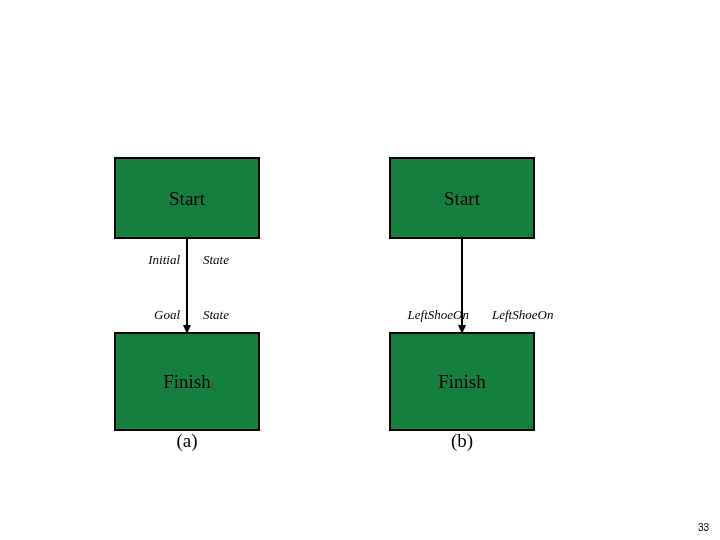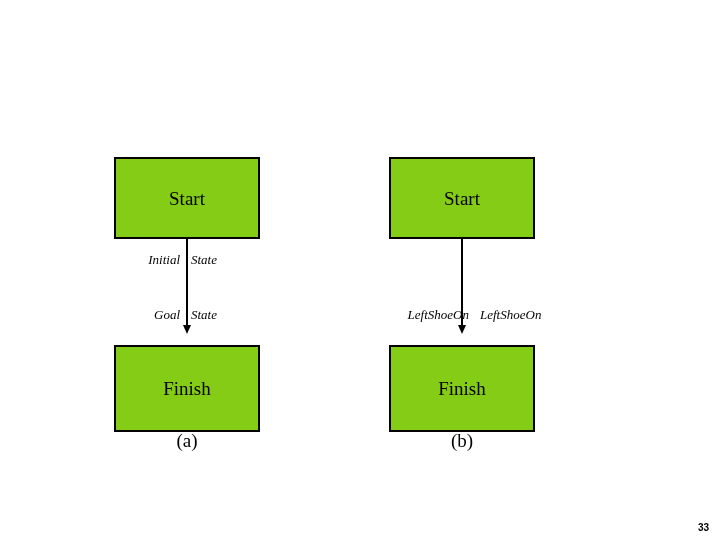--- a/index.html
+++ b/index.html
@@ -42,41 +42,41 @@
   .figure {
     position: absolute;
   }
   #figure-a { left: 114px; top: 157px; width: 146px; }
   #figure-b { left: 389px; top: 157px; width: 146px; }
 
   .node-box {
     position: absolute;
     box-sizing: border-box;
     border: 2px solid #000000;
-    background: #84cc16;
+    background: #15803d;
     display: flex;
     align-items: center;
     justify-content: center;
   }
   .node-box .node-label {
     font-size: 19px;
     line-height: 19px;
   }
 
   .box-start {
     left: 0;
     top: 0;
     width: 146px;
     height: 82px;
   }
   .box-finish {
     left: 0;
-    top: 188px;
+    top: 175px;
     width: 146px;
-    height: 87px;
+    height: 99px;
   }
 
   
   .link {
     position: absolute;
     left: 72px;
     top: 82px;
     width: 2px;
     height: 94px;
   }
@@ -112,21 +112,21 @@
     position: absolute;
     right: 0;
     top: 0;
     padding-right: 7px;
     text-align: right;
   }
   .cond-right {
     position: absolute;
     left: 0;
     top: 0;
-    padding-left: 4px;
+    padding-left: 16px;
     text-align: right;
   }
   
   #cond-a-1 { left: 0; top: 92px; width: 146px; }
   #cond-a-2 { left: 0; top: 147px; width: 146px; }
   
   #cond-b-1 { left: 14px; top: 147px; width: 146px; }
 
   .cond-anchor {
     position: absolute;
@@ -148,21 +148,21 @@
   }
 
   
   .page-number {
     position: absolute;
     right: 11px;
     bottom: 6px;
     font-size: 10px;
     line-height: 12px;
     font-family: "Liberation Sans", "DejaVu Sans", sans-serif;
-    font-weight: bold;
+    font-weight: normal;
     color: #000000;
   }
 </style>
 </head>
 <body>
 
 <div class="slide">
 
 
   <div class="figure" id="figure-a">

